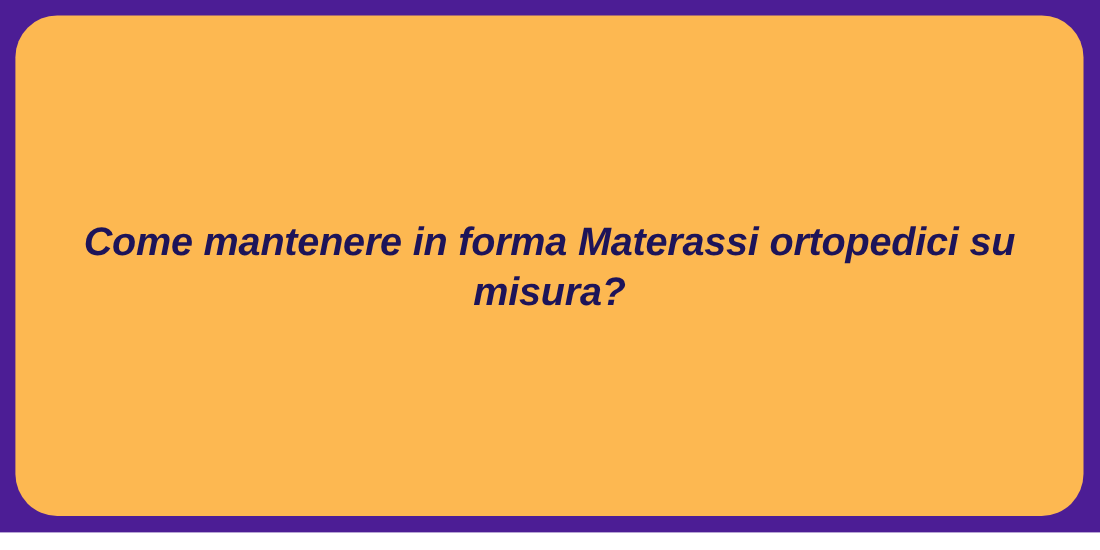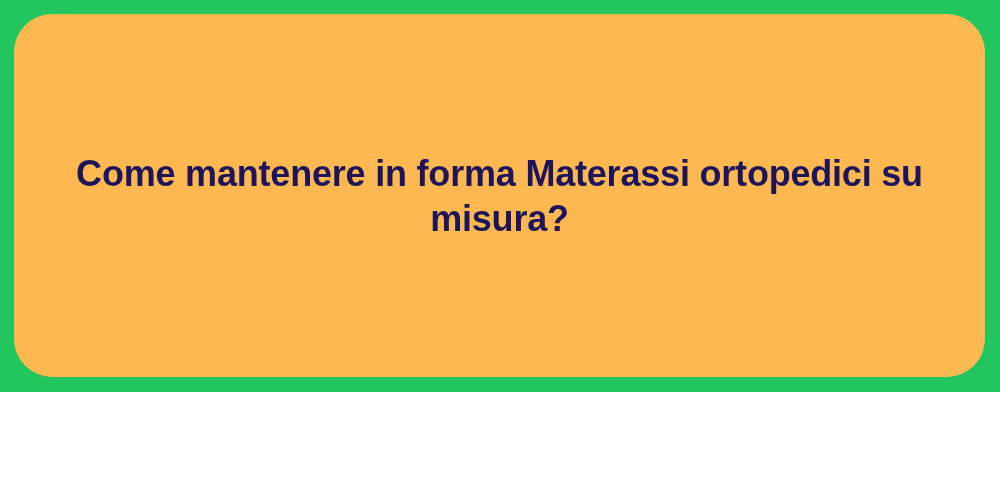--- a/index.html
+++ b/index.html
@@ -12,23 +12,24 @@
     height: 500px;
     overflow: hidden;
     font-family: "Liberation Sans", sans-serif;
   }
 
   
   .frame {
     position: relative;
     box-sizing: border-box;
     width: 1000px;
-    height: 392px;
-    background: #22c55e;
+    height: 484px;
+    background: #4c1d95;
     padding: 14px 15px 15px 14px;
+    font-style: italic;
   }
 
   
   .panel {
     position: relative;
     box-sizing: border-box;
     width: 100%;
     height: 100%;
     background: #fdb851;
     border-radius: 38px;

